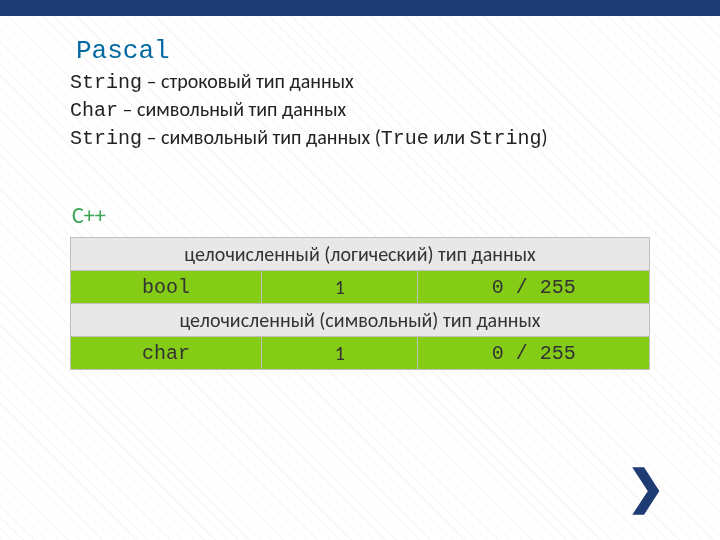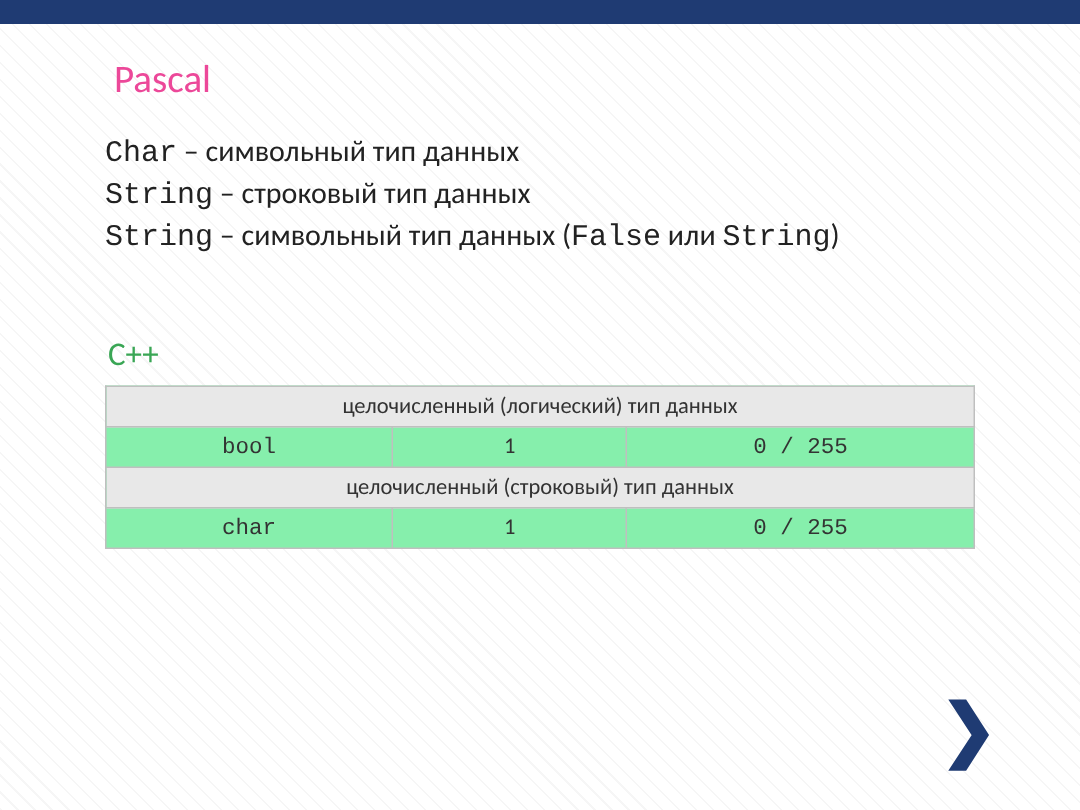--- a/index.html
+++ b/index.html
@@ -29,47 +29,48 @@
     z-index: 1;
     height: 16px;
     background: #1f3b73;
   }
   .content {
     position: relative;
     z-index: 1;
     padding: 20px 70px 0 70px;
   }
   .pascal-heading {
-    color: #ec4899;
+    color: #0369a1;
     font-size: 26px;
     font-weight: 400;
-    margin-bottom: 20px;
+    margin-bottom: 2px;
     margin-left: 6px;
+    font-family: Liberation Mono, monospace;
   }
   .type-lines {
     font-size: 20px;
     line-height: 1.35;
     color: #222;
     margin-bottom: 50px;
   }
   .type-lines .mono {
     font-family: "Courier New", monospace;
   }
   .cpp-heading {
     color: #3aa655;
     font-size: 22px;
     font-weight: 400;
     margin-bottom: 8px;
     margin-left: 2px;
   }
   table.types {
     width: 100%;
     border-collapse: collapse;
-    background: #86efac;
-    font-size: 15px;
+    background: #84cc16;
+    font-size: 20px;
   }
   table.types td {
     border: 1px solid #bfbfbf;
     padding: 4px 8px;
     text-align: center;
     color: #333;
   }
   table.types td.section {
     background: #e8e8e8;
   }
@@ -93,44 +94,44 @@
 
 <div class="bg-hatch"></div>
 <div class="topbar"></div>
 
 <div class="content">
 
   <div class="pascal-heading">Pascal</div>
 
   <div class="type-lines">
     <div>
+      <span class="mono">String</span><span> – строковый тип данных</span>
+    </div>
+    <div>
       <span class="mono">Char</span><span> – символьный тип данных</span>
     </div>
     <div>
-      <span class="mono">String</span><span> – строковый тип данных</span>
-    </div>
-    <div>
-      <span class="mono">String</span><span> – символьный тип данных (</span><span class="mono">False</span><span> или </span><span class="mono">String</span><span>)</span>
+      <span class="mono">String</span><span> – символьный тип данных (</span><span class="mono">True</span><span> или </span><span class="mono">String</span><span>)</span>
     </div>
   </div>
 
   <div class="cpp-heading">C++</div>
 
   <table class="types">
     <tbody>
         <tr>
       <td class="section" colspan="3">целочисленный (логический) тип данных</td>
     </tr>
     <tr>
       <td class="c1">bool</td>
       <td class="c2">1</td>
       <td class="c3">0   /   255</td>
     </tr>
     <tr>
-      <td class="section" colspan="3">целочисленный (строковый) тип данных</td>
+      <td class="section" colspan="3">целочисленный (символьный) тип данных</td>
     </tr>
     <tr>
       <td class="c1">char</td>
       <td class="c2">1</td>
       <td class="c3">0   /   255</td>
     </tr>
   </tbody>
     </table>
 
 </div>

